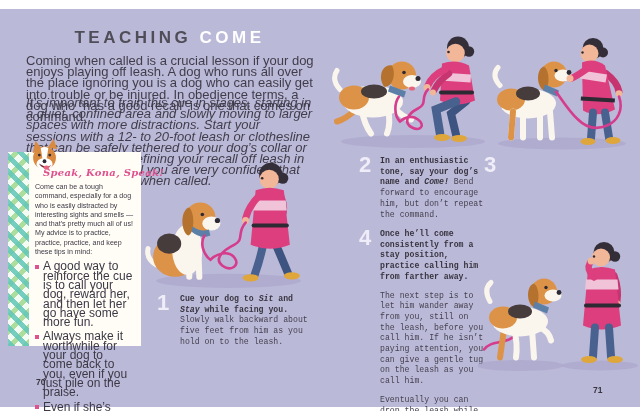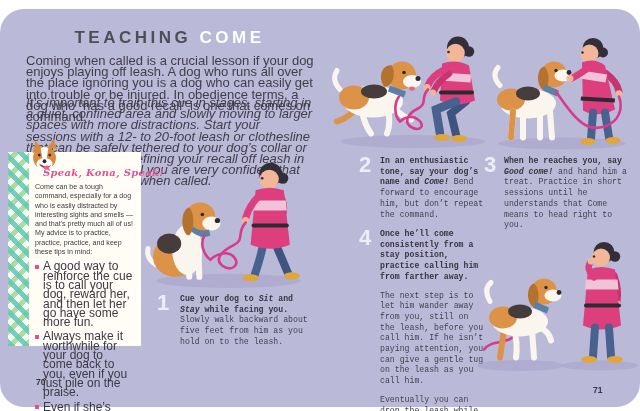--- a/index.html
+++ b/index.html
@@ -1,21 +1,21 @@
 <!DOCTYPE html>
 <html><head>
 <meta charset="utf-8">
 <style>
   html,body{margin:0;padding:0;}
   body{
     width:640px;height:411px;position:relative;background:#ffffff;
     font-family:"Liberation Sans",sans-serif;overflow:hidden;
     -webkit-font-smoothing:antialiased;
   }
-  .spread{position:absolute;left:0;right:0;top:9px;bottom:4px;background:#bbb9d8;border-radius:24px;}
+  .spread{position:absolute;left:0;right:0;top:9px;bottom:4px;background:#bbb9d8;}
   .abs{position:absolute;}
 
   
   .page-title{
     left:22px;top:19px;width:295px;text-align:center;
     font-size:17px;letter-spacing:3.5px;font-weight:bold;color:#4f4d58;
   }
   .page-title .hl{color:#ffffff;}
   .intro{
     left:26px;top:46px;width:288px;
@@ -219,25 +219,20 @@
   </svg>
 
   <div class="abs step-num" style="left:359px;top:146px">2</div>
   <div class="abs step-text" style="left:380px;top:147px;width:105px">
     <span class="b">In an enthusiastic tone, say your dog’s name and</span>
     <span class="bi">Come!</span>
     <span>Bend forward to encourage him, but don’t repeat the command.</span>
   </div>
 
   <div class="abs step-num" style="left:484px;top:146px">3</div>
-  <div class="abs step-text" style="left:504px;top:147px;width:127px">
-    <span class="b">When he reaches you, say</span>
-    <span class="bi">Good come!</span>
-    <span>and hand him a treat. Practice in short sessions until he understands that Come means to head right to you.</span>
-  </div>
 
   <div class="abs step-num" style="left:359px;top:219px">4</div>
   <div class="abs step-text" style="left:380px;top:220px;width:108px">
     <p><span class="b">Once he’ll come consistently from a stay position, practice calling him from farther away.</span></p>
     <p>The next step is to let him wander away from you, still on the leash, before you call him. If he isn’t paying attention, you can give a gentle tug on the leash as you call him.</p>
     <p>Eventually you can drop the leash while he drags it (so you can grab it if you need to) and then progress to practicing off leash.</p>
   </div>
 
   <svg class="abs" style="left:478px;top:220px;width:162px;height:148px" viewBox="0 0 162 147">
     <ellipse cx="42" cy="136" rx="44" ry="5.5" fill="#a6a3cb" opacity=".55"></ellipse>

